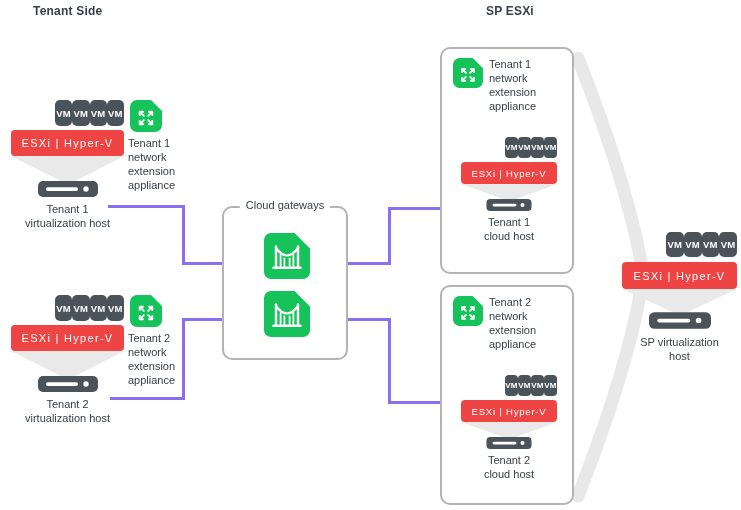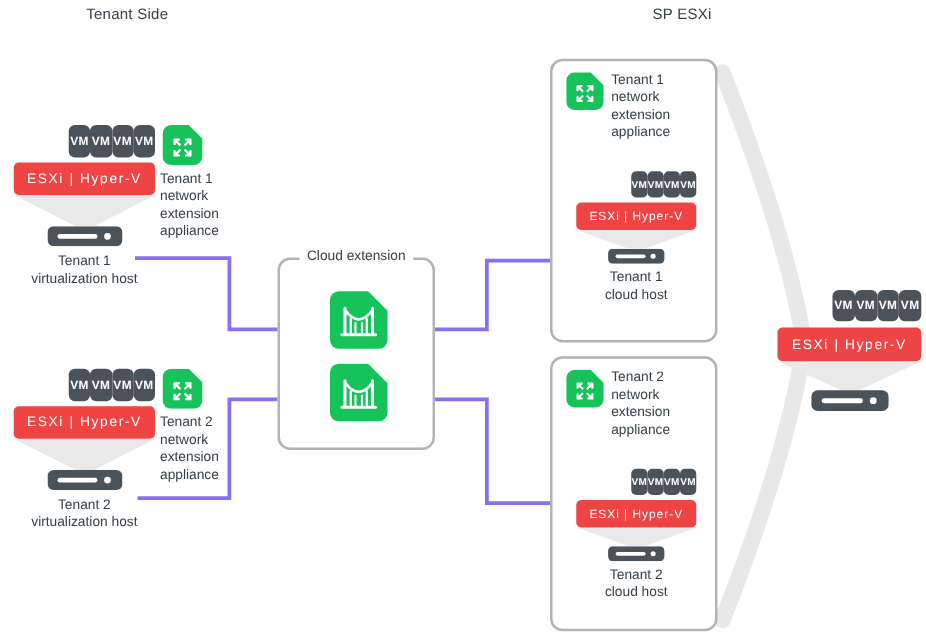--- a/index.html
+++ b/index.html
@@ -1,21 +1,21 @@
 <!DOCTYPE html>
 <html><head>
 <meta charset="utf-8">
 <style>
   * { margin:0; padding:0; box-sizing:border-box; }
   html,body { background:#ffffff; }
   .canvas {
     position:relative; width:741px; height:510px; background:#fff;
     font-family:"Liberation Sans", sans-serif; color:#36404a; overflow:hidden;
   }
-  .hdr { position:absolute; font-size:12px; font-weight:normal; letter-spacing:.2px;margin-left:36px; }
+  .hdr { position:absolute; font-size:12px; font-weight:bold; letter-spacing:.2px; }
   svg.layer { position:absolute; left:0; top:0; }
 
   .panel { position:absolute; background:#fff; border:2px solid #b3b3b3; border-radius:10px; }
   .panel-label {
     position:absolute; top:-9px; left:50%; transform:translateX(-50%);
     background:#fff; padding:0 6px; font-size:11px; white-space:nowrap;
   }
 
   .host { position:absolute; }
   .vmrow { display:flex; justify-content:space-between;margin-left:44px; }
@@ -154,21 +154,21 @@
       <use href="#expand-glyph"></use>
     </svg>
   <div class="appl-label" style="left:128px;top:332px">
     <div>Tenant 2</div>
     <div>network</div>
     <div>extension</div>
     <div>appliance</div>
   </div>
 
   <div class="panel" style="left:222px;top:206px;width:126px;height:154px">
-    <div class="panel-label">Cloud extension</div>
+    <div class="panel-label">Cloud gateways</div>
     <svg style="position:absolute;left:39px;top:24px" width="48" height="48" viewBox="0 0 48 48">
         <use href="#bridge-glyph"></use>
       </svg>
     <svg style="position:absolute;left:39px;top:82px" width="48" height="48" viewBox="0 0 48 48">
         <use href="#bridge-glyph"></use>
       </svg>
   </div>
 
   <div class="panel" style="left:440px;top:47px;width:134px;height:227px">
     <div class="appl-row" style="left:11px;top:8px">
@@ -241,15 +241,19 @@
       <div class="vm">VM</div>
       <div class="vm">VM</div>
     </div>
     <div class="hvbar">ESXi | Hyper-V</div>
     <div class="funnel"></div>
     <div class="serverwrap">
         <svg width="62" height="17" viewBox="0 0 60 16">
           <use href="#server-glyph"></use>
         </svg>
       </div>
+    <div class="hostlabel">
+      <div>SP virtualization</div>
+      <div>host</div>
+    </div>
   </div>
 
 </div>
 
 </body></html>

